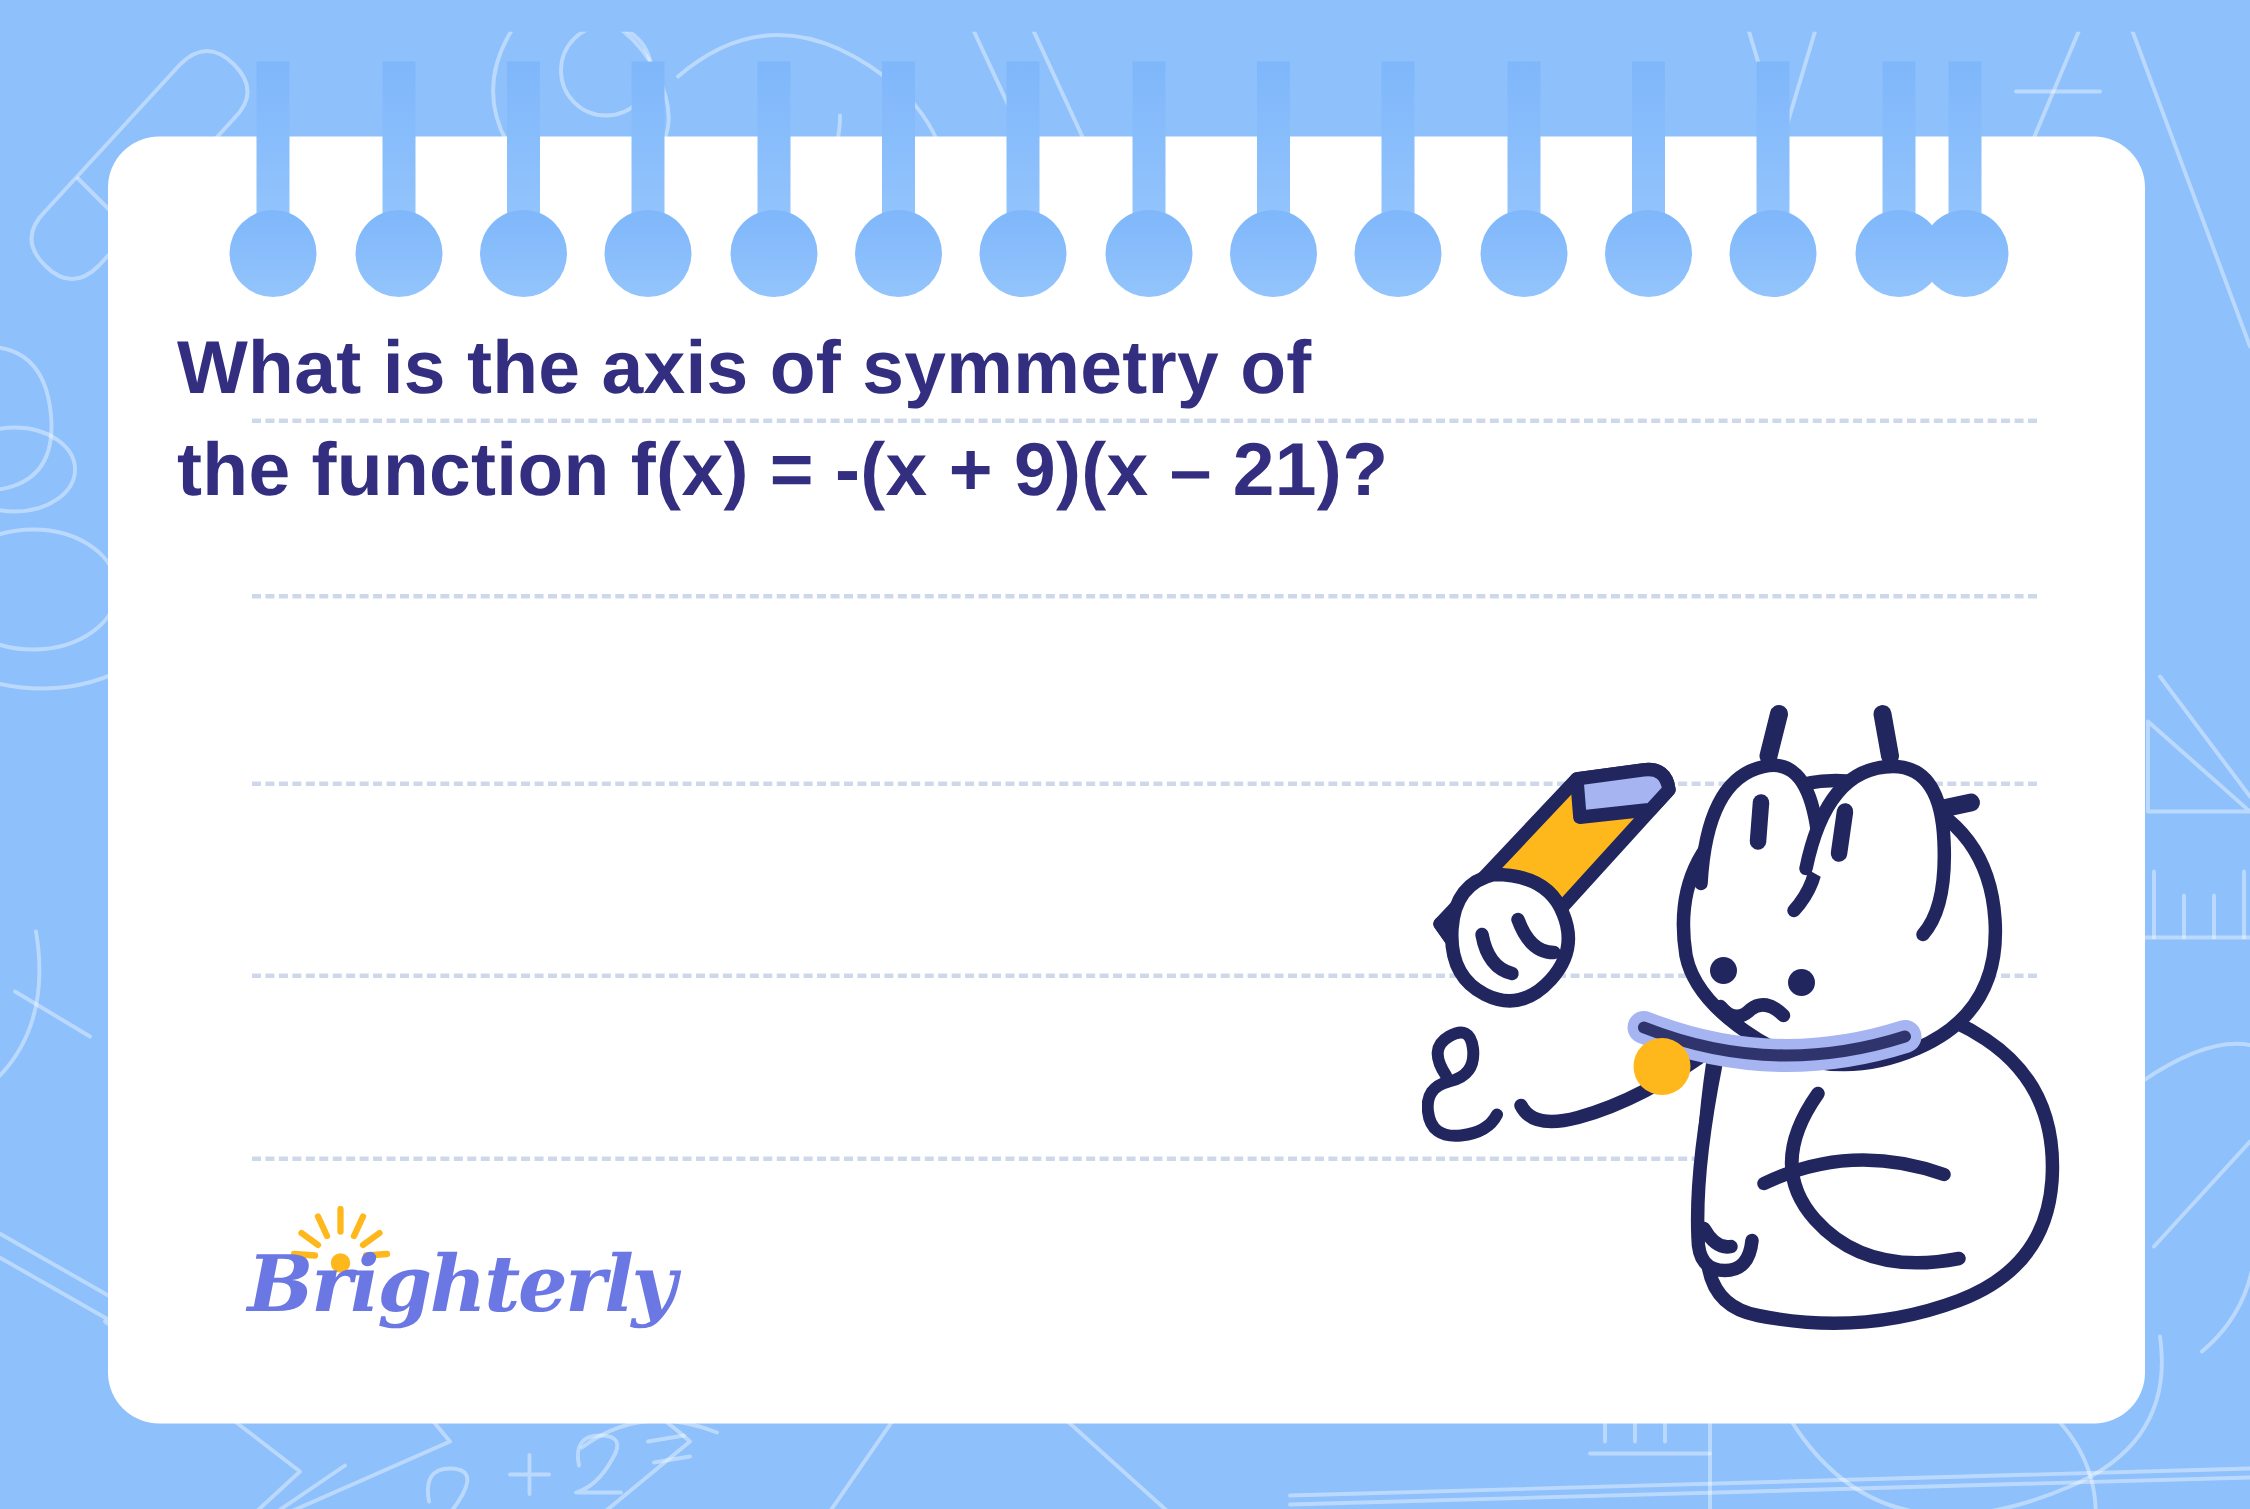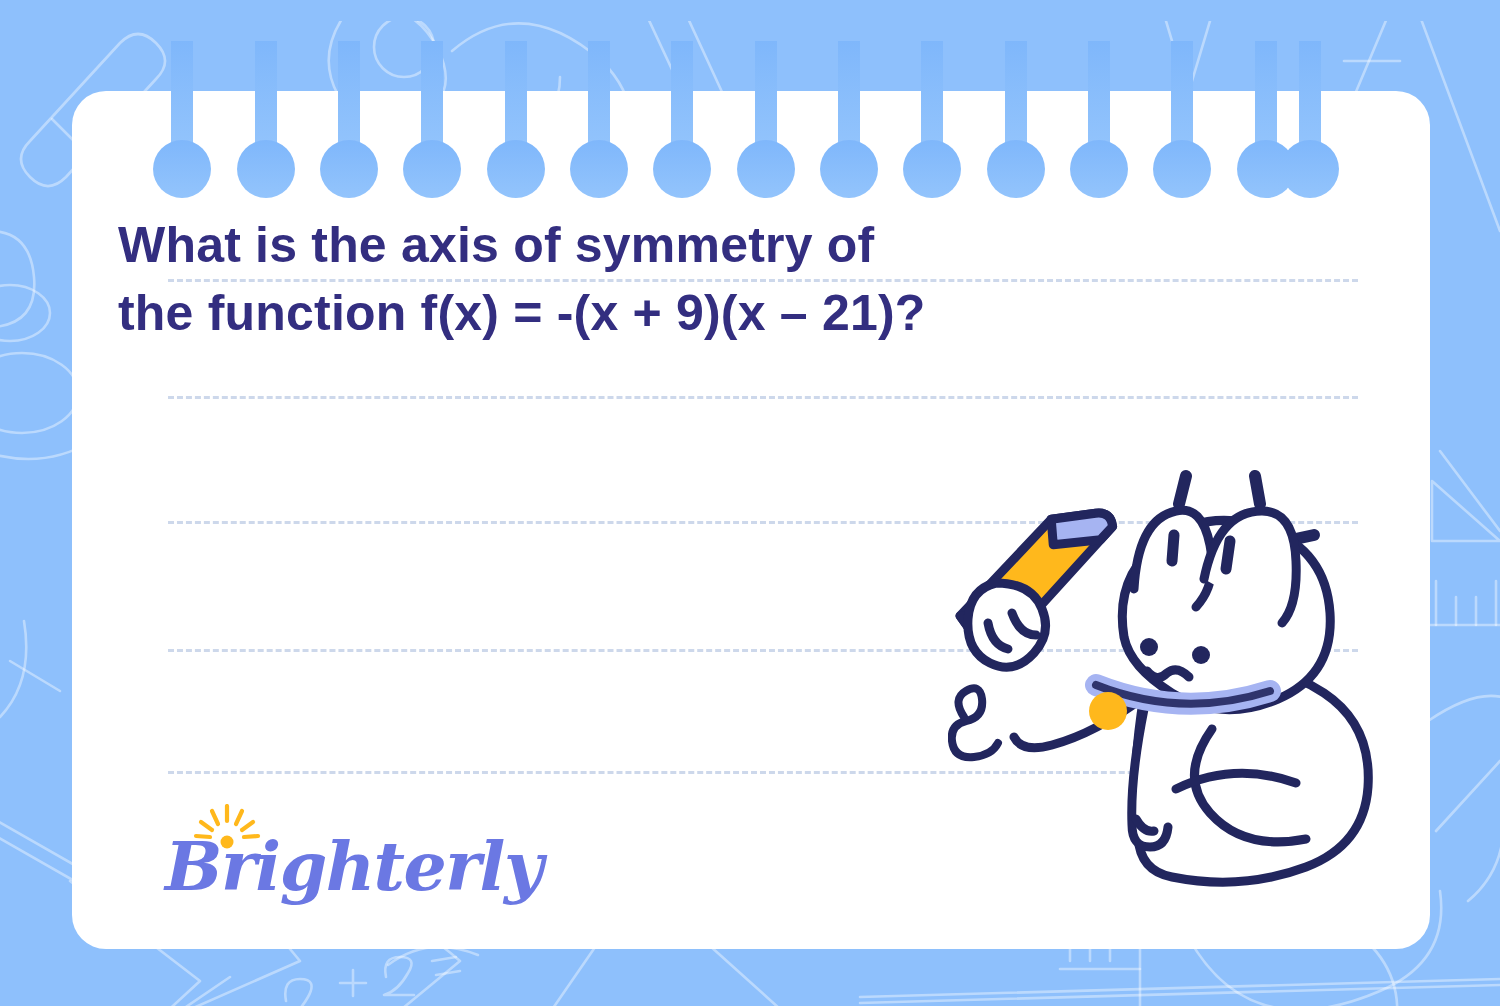--- a/index.html
+++ b/index.html
@@ -96,21 +96,21 @@
     width: 230px;
     height: 95px;
   }
   #logo-text {
     position: absolute;
     left: 0;
     top: 22px;
     font-family: "DejaVu Serif", serif;
     font-style: italic;
     font-weight: 700;
-    font-size: 68px;
+    font-size: 52px;
     color: #6B78E3;
     letter-spacing: -1.5px;
   }
 
   
   #mascot {
     position: absolute;
     left: 948px;
     top: 438px;
     width: 460px;

